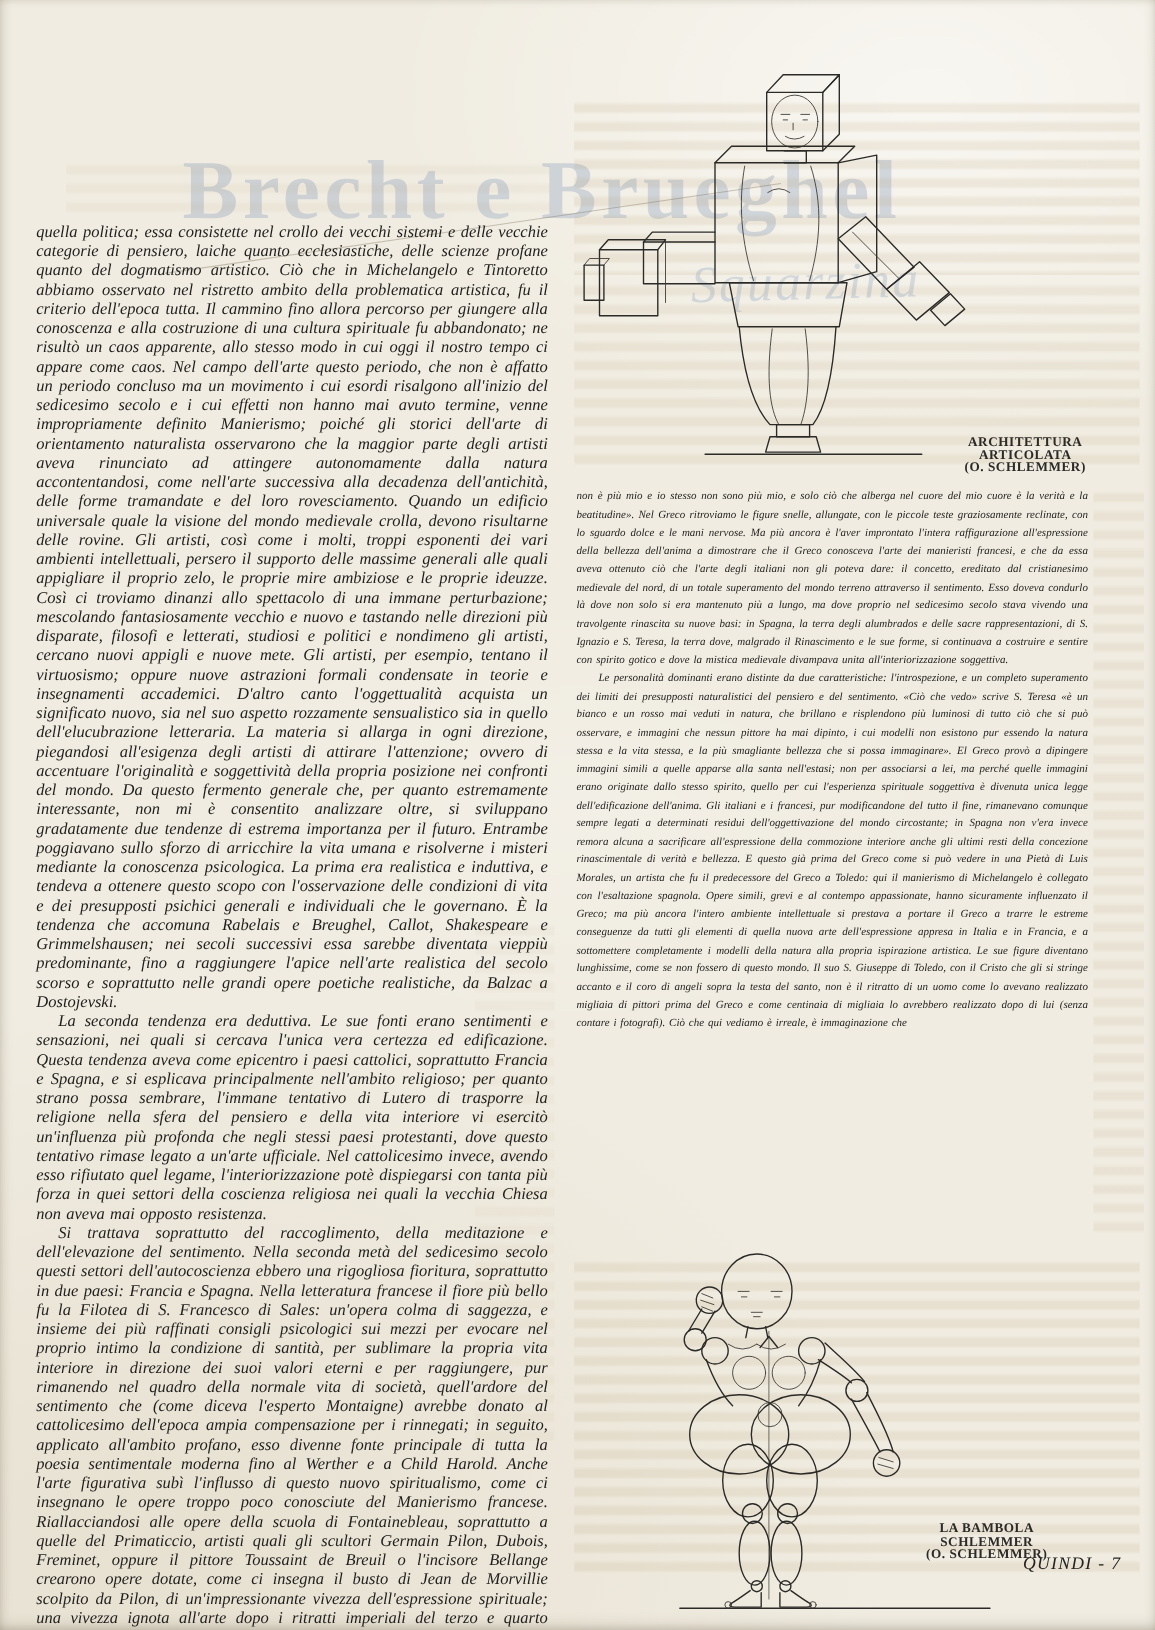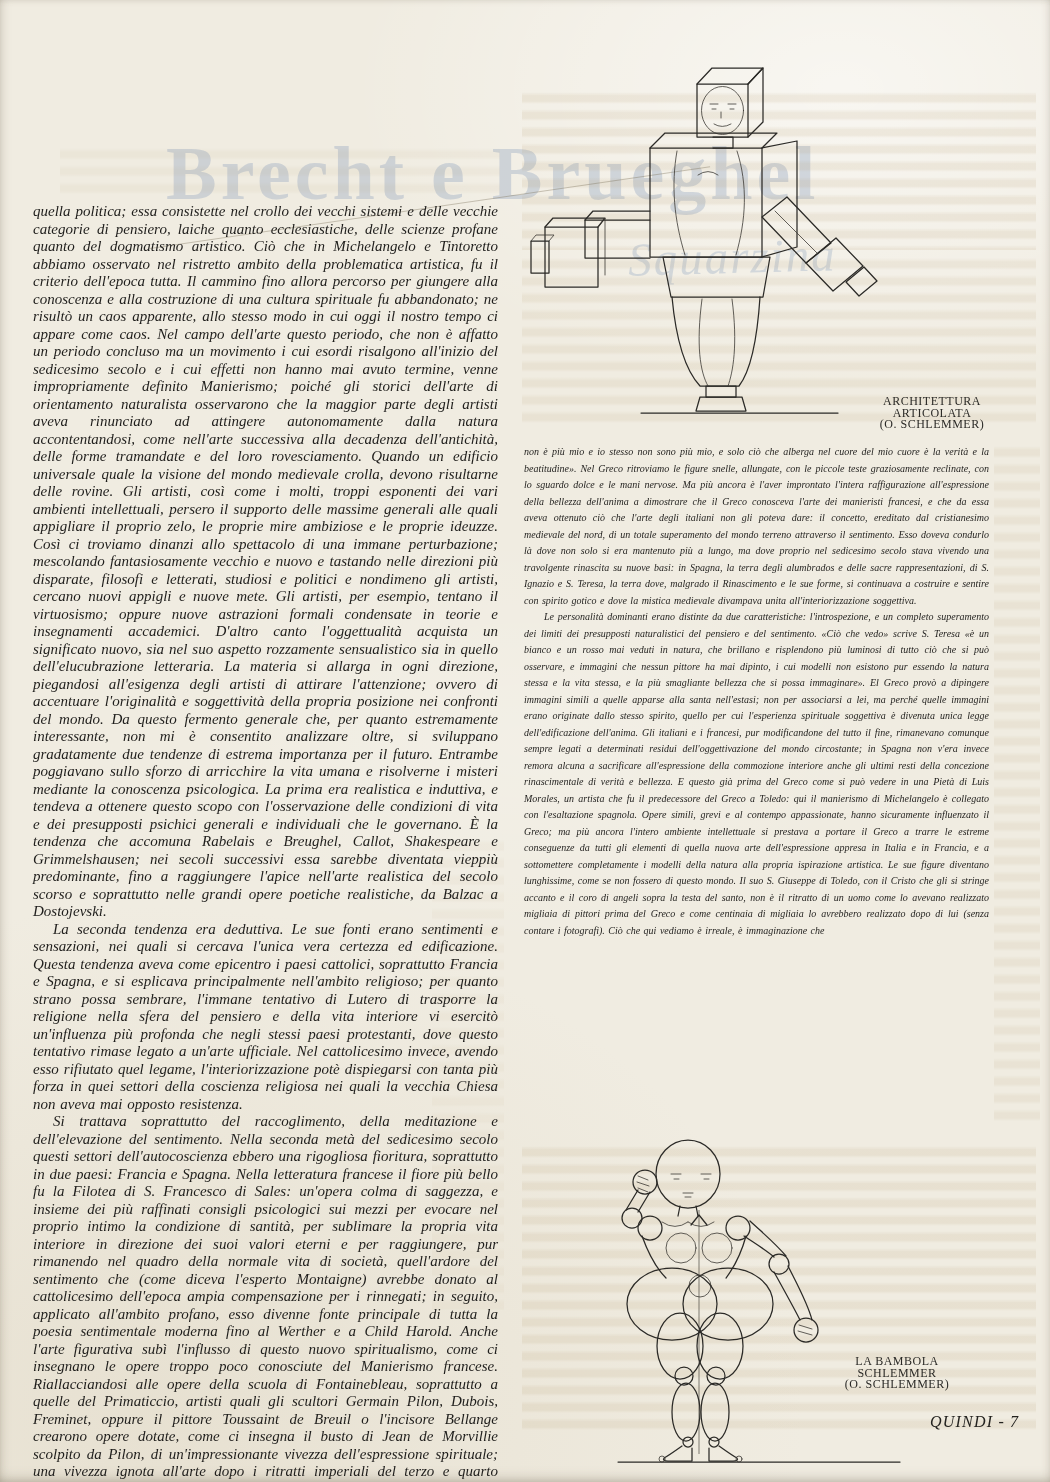--- a/index.html
+++ b/index.html
@@ -57,24 +57,24 @@
   .col p + p{text-indent:20px;}
   #left-col{left:33px;top:203px;width:465px;font-size:15px;line-height:17.5px;}
   #right-col{left:524px;top:444px;width:465px;font-size:10px;line-height:16.5px;}
   
   .fig{position:absolute;}
   #fig-robot{left:525px;top:45px;}
   #fig-doll{left:598px;top:1136px;}
   .fig svg{display:block;}
   .fig-caption{
     position:absolute;text-align:center;color:#2b2a27;
-    font-size:12px;line-height:11.5px;letter-spacing:.5px;font-style:normal;
+    font-size:12px;line-height:11.5px;letter-spacing:.5px;font-style:normal;font-weight:bold;
   }
   #caption-robot{left:870px;top:396px;width:124px;}
-  #caption-doll{left:830px;top:1356px;width:134px;}
+  #caption-doll{left:830px;top:1384px;width:134px;}
   
   .footer{
     position:absolute;left:930px;top:1413px;
     font-style:italic;font-size:16px;letter-spacing:1.2px;color:#23221f;
     white-space:nowrap;
   }
   .ln{stroke:#2b2a27;stroke-width:1.25;fill:none;stroke-linecap:round;stroke-linejoin:round;}
   .lt{stroke:#3b3933;stroke-width:.8;fill:none;stroke-linecap:round;}
   .ax{stroke:#4a4840;stroke-width:.7;fill:none;}
 </style>

